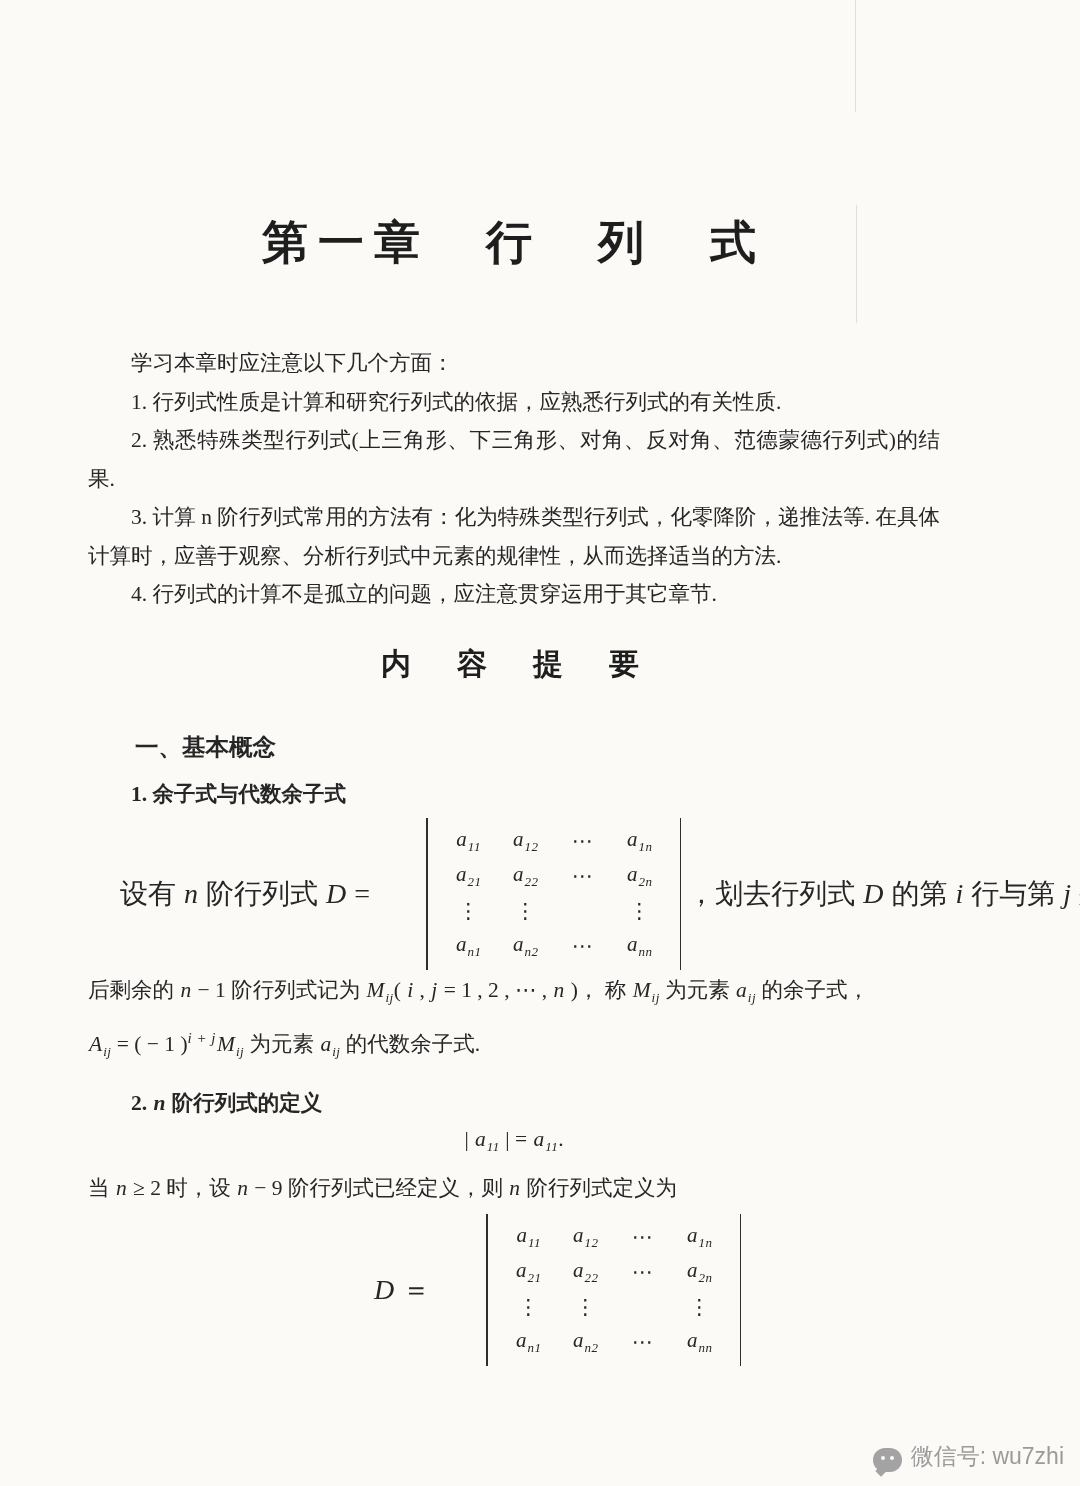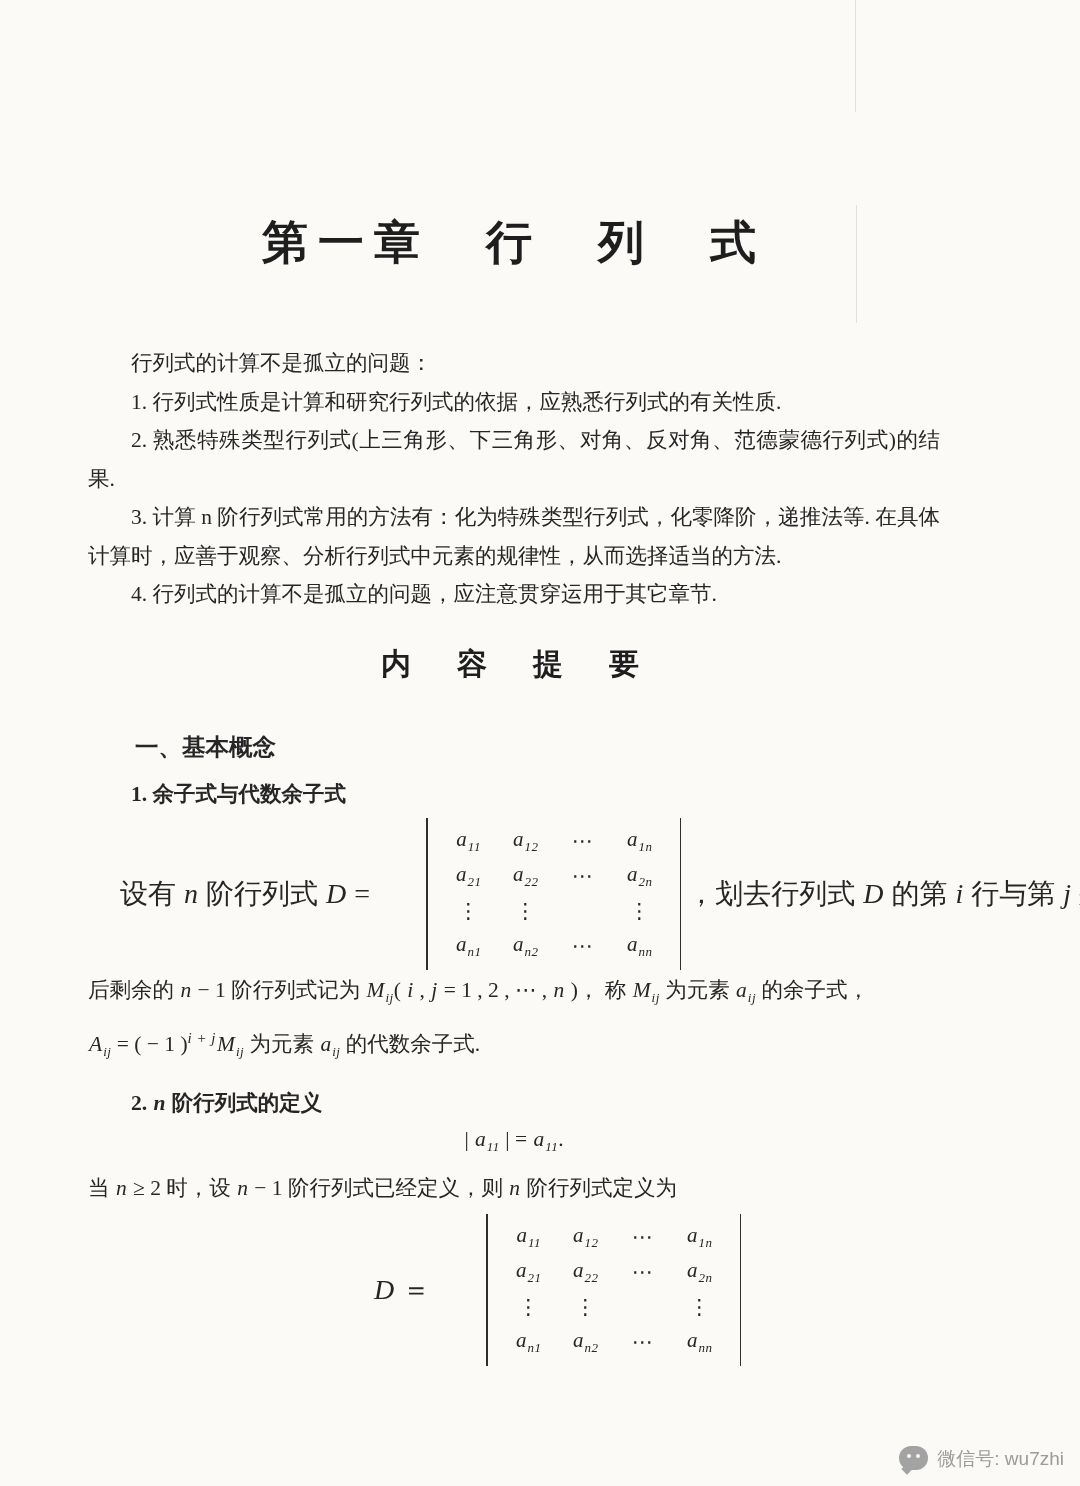--- a/index.html
+++ b/index.html
@@ -50,43 +50,43 @@
   .contline { text-align:justify; }
   .defline { text-indent:2em; }
   .centerline { text-align:center; margin-top:2px; }
 
   .crease { position:absolute; width:1px; background:#e2dfda; }
   .crease-a { left:855px; top:0; height:112px; }
   .crease-b { left:856px; top:205px; height:118px; }
 
   .watermark {
     position:absolute; right:16px; bottom:14px;
-    display:flex; align-items:flex-start; gap:9px;
-    color:#9b9b9b; font-size:19px;
+    display:flex; align-items:flex-end; gap:9px;
+    color:#9b9b9b; font-size:23px;
     font-family:"Liberation Sans","DejaVu Sans",sans-serif;
   }
   .wicon { position:relative; width:29px; height:24px; background:#a3a3a3; border-radius:12px; display:inline-block; }
   .wicon .eye { position:absolute; top:8px; width:4px; height:4px; border-radius:50%; background:#fbfaf7; }
   .wicon .eye.l { left:8px; }
   .wicon .eye.r { right:8px; }
   .wicon .wtail { position:absolute; left:4px; bottom:-3px; width:8px; height:8px; background:#a3a3a3; transform:rotate(45deg); }
 </style>
 </head>
 <body>
 
 <div class="page">
   <div class="crease crease-a"></div>
   <div class="crease crease-b"></div>
 
   <div class="content">
 
     <h1 class="chapter">第一章　行　列　式</h1>
 
     <div class="intro">
-      <p>行列式的计算不是孤立的问题：</p>
+      <p>学习本章时应注意以下几个方面：</p>
       <p>1. 行列式性质是计算和研究行列式的依据，应熟悉行列式的有关性质.</p>
       <p>2. 熟悉特殊类型行列式(上三角形、下三角形、对角、反对角、范德蒙德行列式)的结果.</p>
       <p>3. 计算 n 阶行列式常用的方法有：化为特殊类型行列式，化零降阶，递推法等. 在具体计算时，应善于观察、分析行列式中元素的规律性，从而选择适当的方法.</p>
       <p>4. 行列式的计算不是孤立的问题，应注意贯穿运用于其它章节.</p>
     </div>
 
     <h2 class="summary">内　容　提　要</h2>
 
     <h3 class="section1">一、基本概念</h3>
 
@@ -120,21 +120,21 @@
     </div>
 
     <div class="fline contline"><span>后剩余的 </span><span class="var">n</span><span> − 1 阶行列式记为 </span><span class="var">M</span><sub>ij</sub><span>( </span><span class="var">i</span><span> , </span><span class="var">j</span><span> = 1 , 2 , ⋯ , </span><span class="var">n</span><span> )， 称 </span><span class="var">M</span><sub>ij</sub><span> 为元素 </span><span class="var">a</span><sub>ij</sub><span> 的余子式，</span></div>
     <div class="fline"><span class="var">A</span><sub>ij</sub><span> = ( − 1 )</span><sup>i + j</sup><span class="var">M</span><sub>ij</sub><span> 为元素 </span><span class="var">a</span><sub>ij</sub><span> 的代数余子式.</span></div>
 
     <h4 class="item"><span>2. </span><span class="var">n</span><span> 阶行列式的定义</span></h4>
 
 
     <div class="fline centerline"><span>| </span><span class="var">a</span><sub>11</sub><span> | = </span><span class="var">a</span><sub>11</sub><span>.</span></div>
 
-    <div class="fline"><span>当 </span><span class="var">n</span><span> ≥ 2 时，设 </span><span class="var">n</span><span> − 1 阶行列式已经定义，则 </span><span class="var">n</span><span> 阶行列式定义为</span></div>
+    <div class="fline"><span>当 </span><span class="var">n</span><span> ≥ 2 时，设 </span><span class="var">n</span><span> − 9 阶行列式已经定义，则 </span><span class="var">n</span><span> 阶行列式定义为</span></div>
 
     <div class="fblock fblock2">
       <span class="flead"><span class="var">D</span><span> ＝</span></span>
       <span class="det">
         <span class="dbar"></span>
         <span class="mgrid">
           <span class="mc"><span class="var">a</span><sub>11</sub></span>
           <span class="mc"><span class="var">a</span><sub>12</sub></span>
           <span class="mc"><span>⋯</span></span>
           <span class="mc"><span class="var">a</span><sub>1n</sub></span>

